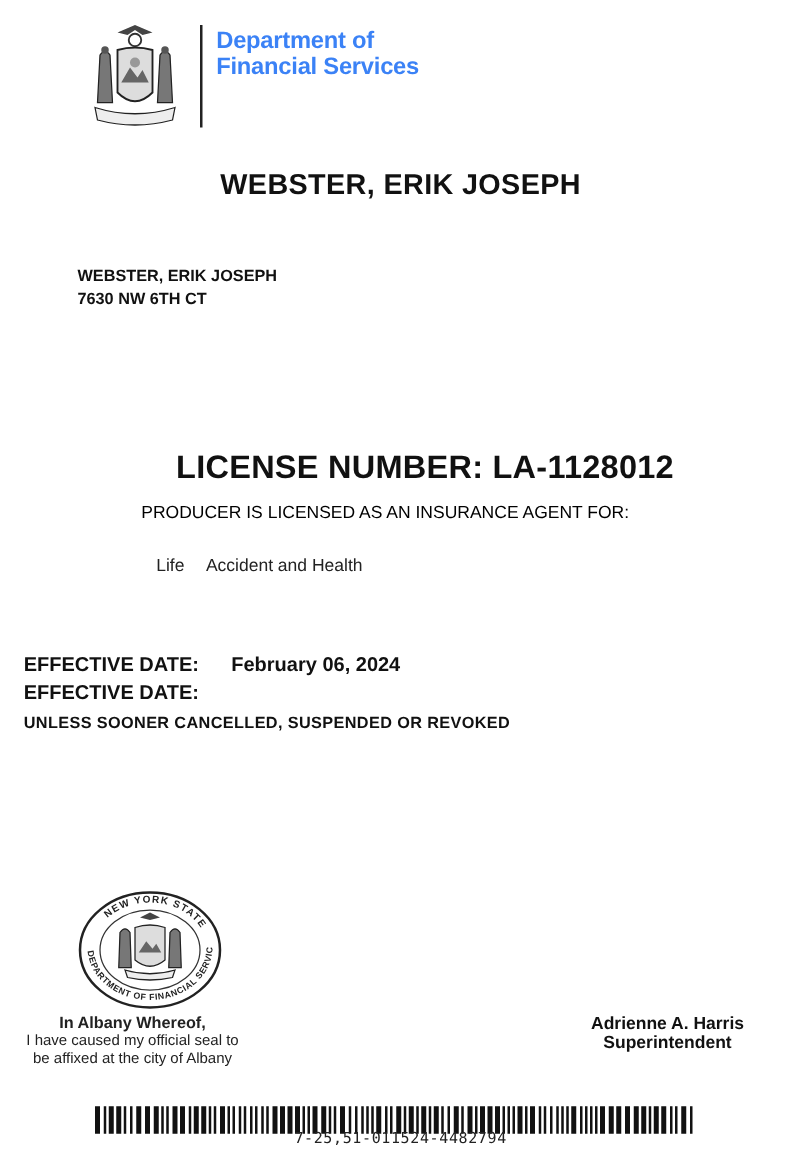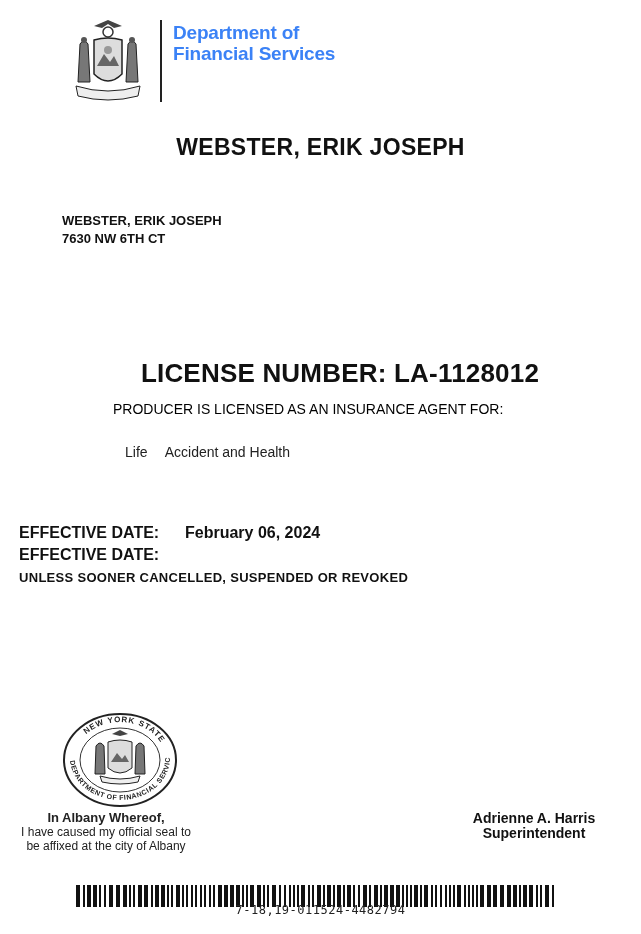--- a/index.html
+++ b/index.html
@@ -197,13 +197,13 @@
     <div style="width: 4px; background: rgb(17, 17, 17); margin-right: 2px;"></div>
     <div style="width: 4px; background: rgb(17, 17, 17); margin-right: 2px;"></div>
     <div style="width: 2px; background: rgb(17, 17, 17); margin-right: 2px;"></div>
     <div style="width: 4px; background: rgb(17, 17, 17); margin-right: 2px;"></div>
     <div style="width: 4px; background: rgb(17, 17, 17); margin-right: 3px;"></div>
     <div style="width: 2px; background: rgb(17, 17, 17); margin-right: 2px;"></div>
     <div style="width: 2px; background: rgb(17, 17, 17); margin-right: 3px;"></div>
     <div style="width: 4px; background: rgb(17, 17, 17); margin-right: 3px;"></div>
     <div style="width: 2px; background: rgb(17, 17, 17); margin-right: 3px;"></div>
   </div>
-<div class="abs barcode-text">7-18,19-011524-4482794</div>
+<div class="abs barcode-text">7-25,51-011524-4482794</div>
 
 </body></html>

